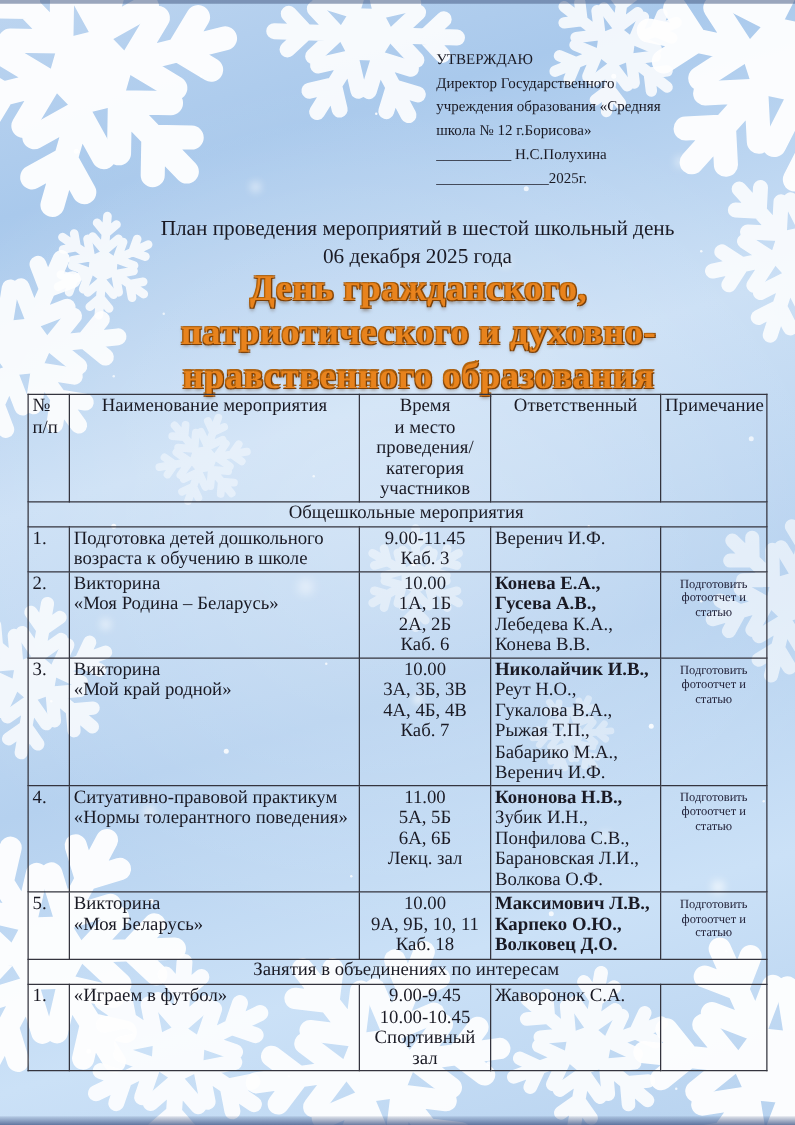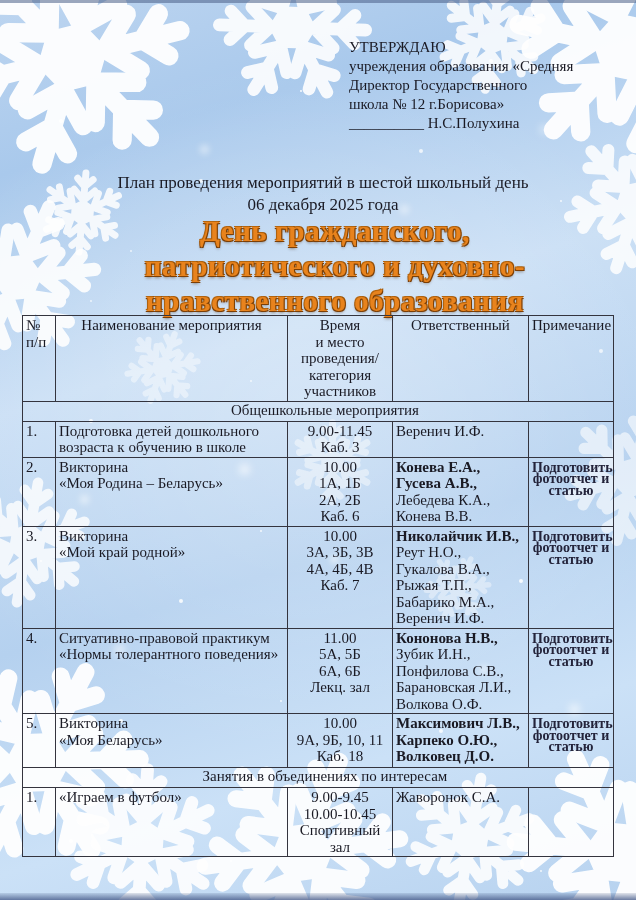--- a/index.html
+++ b/index.html
@@ -40,23 +40,23 @@
       118px 648px 8px 3px rgba(255,255,255,.9), 403px 208px 7px 2px rgba(255,255,255,.8),
       303px 778px 9px 3px rgba(255,255,255,.9), 483px 668px 7px 2px rgba(255,255,255,.85),
       83px 498px 7px 2px rgba(255,255,255,.85), 573px 708px 8px 3px rgba(255,255,255,.9),
       333px 558px 6px 2px rgba(255,255,255,.8), 203px 148px 7px 2px rgba(255,255,255,.8);
   }
   .edge-top{position:absolute;top:0;left:0;right:0;height:3px;background:rgba(75,95,135,.55);z-index:3;}
   .edge-bottom{position:absolute;bottom:0;left:0;right:0;height:7px;
     background:linear-gradient(rgba(70,90,130,.15),rgba(72,92,138,.8));z-index:3;}
   
   .content{position:absolute;inset:0;z-index:2;}
-  .approval{position:absolute;left:349px;top:38px;width:275px;font-size:15px;line-height:19px;}
+  .approval{position:absolute;left:349px;top:38px;width:275px;font-size:12px;line-height:19px;}
   .approval div{white-space:nowrap;}
-  .doc-title{position:absolute;left:33px;top:172px;width:580px;text-align:center;font-size:17px;line-height:22px;}
+  .doc-title{position:absolute;left:44px;top:172px;width:580px;text-align:center;font-size:17px;line-height:22px;}
   .doc-title .date{}
   .day-heading{
     position:absolute;left:55px;top:214px;width:560px;text-align:center;
     font-weight:bold;font-size:29px;line-height:35px;white-space:pre-line;
     color:#e8831d;
     text-shadow:1px 1px 0 #7c3f06,-1px -1px 0 #b5650e,1px -1px 0 #9c5408,-1px 1px 0 #7c3f06,0 2px 3px rgba(70,35,0,.45);
     letter-spacing:.5px;
   }
   
   table.plan{
@@ -70,21 +70,21 @@
   }
   th.hdr{text-align:center;white-space:pre-line;}
   th.hdr-num{text-align:left;white-space:pre-line;}
   td.c-num{text-align:left;padding-left:4px;}
   td.c-act{}
   td.c-time{text-align:center;white-space:pre-line;}
   td.c-resp{text-align:left;padding-left:6px;}
   td.c-note{text-align:center;}
   .resp-bold{display:block;white-space:pre-line;font-weight:bold;}
   .resp-reg{display:block;white-space:pre-line;}
-  .note{display:block;font-size:14px;line-height:11.5px;padding-top:3px;color:#23233a;font-weight:bold;}
+  .note{display:block;font-size:10px;line-height:11.5px;padding-top:3px;color:#23233a;}
   tr.section td{text-align:center;height:18px;padding:0 2px 1px 16px;}
   tr.hdr-row th{height:82px;}
   tr.r1 td{height:32px;} tr.r2 td{height:62px;} tr.r3 td{height:96px;}
   tr.r4 td{height:81px;} tr.r5 td{height:51px;} tr.r6 td{height:58px;}
 </style>
 </head>
 <body>
 
 <div class="page">
 
@@ -157,24 +157,25 @@
     <div class="glows"></div>
   </div>
 
   <div class="edge-top"></div>
   <div class="edge-bottom"></div>
 
   <div class="content">
 
     <div class="approval">
       <div>УТВЕРЖДАЮ</div>
+      <div>Директор  Государственного</div>
       <div>учреждения образования «Средняя</div>
-      <div>Директор  Государственного</div>
       <div>школа № 12  г.Борисова»</div>
       <div>__________ Н.С.Полухина</div>
+      <div>_______________2025г.</div>
     </div>
 
     <div class="doc-title">
       <div>План проведения мероприятий в шестой школьный день</div>
       <div class="date">06 декабря  2025 года</div>
     </div>
 
     <div class="day-heading">День гражданского,
 патриотического и духовно-
 нравственного образования</div>

